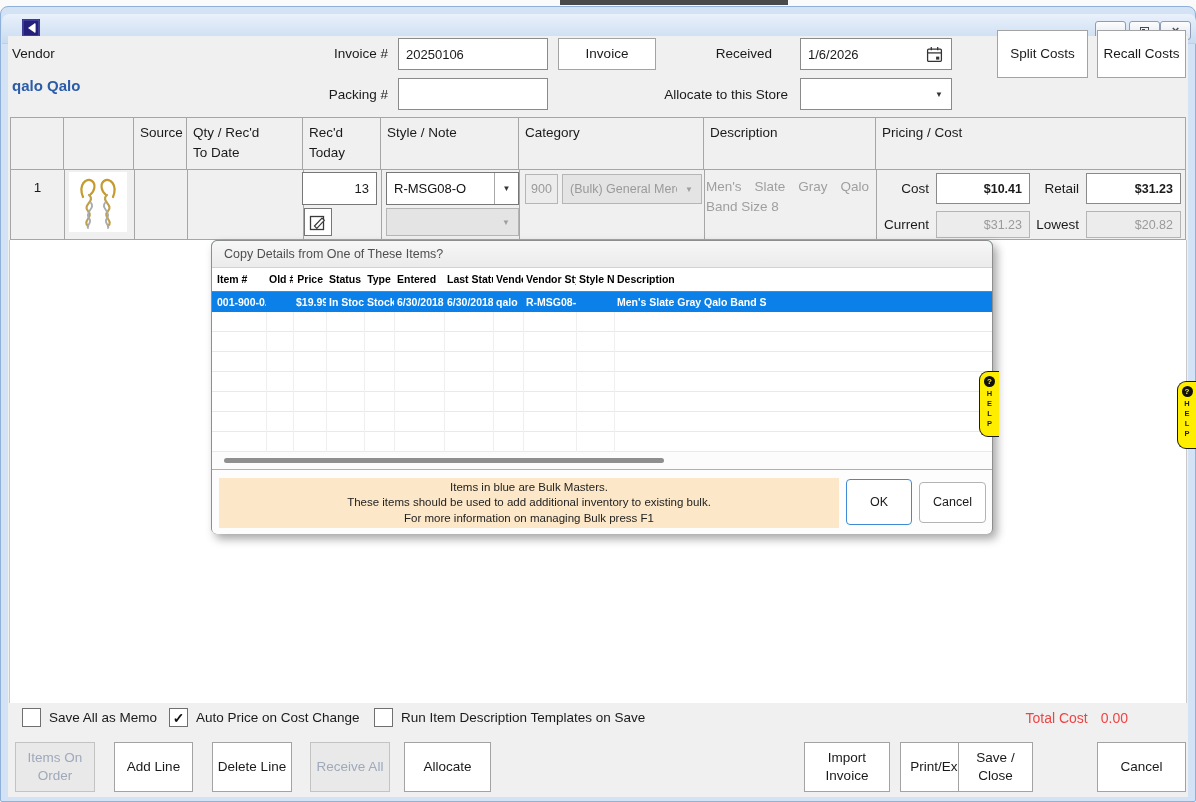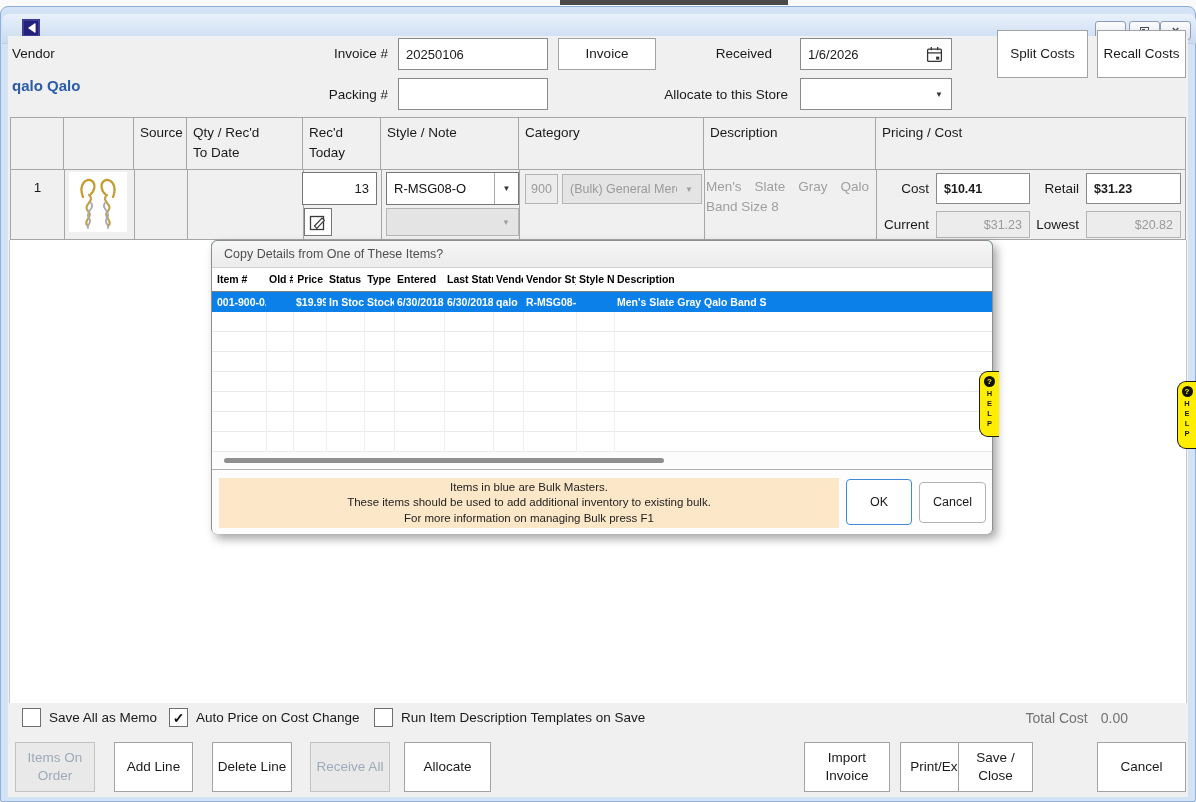--- a/index.html
+++ b/index.html
@@ -47,21 +47,21 @@
 
   
   .ghead { left:10px; top:117px; width:1176px; height:53px; display:flex;
     border:1px solid #a6a6a6; background:#f0f0f0; }
   .ghead .gcell { border-right:1px solid #a6a6a6; padding:5px 6px; font-size:13.5px;
     color:#1a1a1a; white-space:pre-line; line-height:1.45; }
   .ghead .gcell:last-child { border-right:none; flex:1; }
   .grow { left:10px; top:170px; width:1176px; height:70px; background:#f0f0f0;
     border:1px solid #a6a6a6; border-top:none; }
   .vline { position:absolute; top:0; width:1px; height:100%; background:#a6a6a6; }
-  .money { text-align:left; font-weight:bold; font-size:12.5px; }
+  .money { text-align:right; font-weight:bold; font-size:12.5px; }
   .money-dis { background:#ececec; border:1px solid #b5b5b5; color:#9a9a9a;
     font-size:12.5px; display:flex; align-items:center; justify-content:flex-end; padding-right:7px; }
 
   .white-canvas { left:9px; top:240px; width:1178px; height:463px; background:#ffffff;
     border-left:1px solid #c9c9c9; border-right:1px solid #c9c9c9; }
 
   
   .popup { left:211px; top:240px; width:782px; height:294px; background:#0f766e;
     border:1px solid #8e8e8e; border-radius:6px; box-shadow:4px 5px 10px rgba(0,0,0,.35); z-index:10; }
   .popup-title { left:0; top:0; width:100%; height:27px; border-radius:5px 5px 0 0;
@@ -93,21 +93,21 @@
   .help-circle { width:11px; height:11px; border-radius:50%; background:#111; color:#ffee00;
     font-size:8px; font-weight:bold; display:flex; align-items:center; justify-content:center; flex:none; }
   .help-vtext { writing-mode:vertical-rl; text-orientation:upright; font-size:7.5px;
     font-weight:bold; color:#1a1a1a; letter-spacing:1px; margin-top:2px; }
 
   
   .cb { width:19px; height:19px; background:#fff; border:1px solid #707070;
     display:flex; align-items:center; justify-content:center; }
   .cb .check { font-size:14px; font-weight:bold; color:#111; line-height:1; }
   .fbtn { top:742px; height:50px; }
-  .total-row { display:flex; gap:13px; font-size:14px; color:#737373; }
+  .total-row { display:flex; gap:13px; font-size:14px; color:#ef4444; }
 </style>
 </head>
 <body>
 
 <div class="abs artifact-strip"></div>
 
 <div class="abs window-frame">
 
   <div class="abs titlebar"></div>
   <svg class="abs app-icon" width="18" height="18" viewBox="0 0 18 18">

